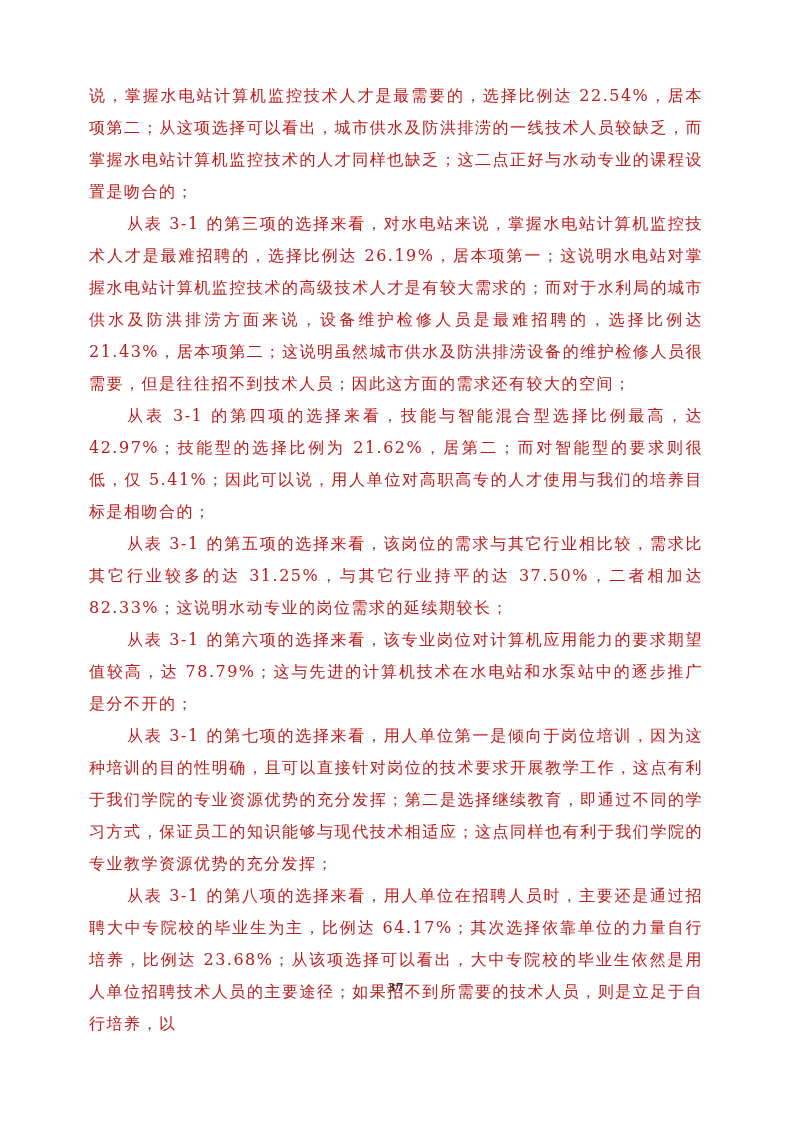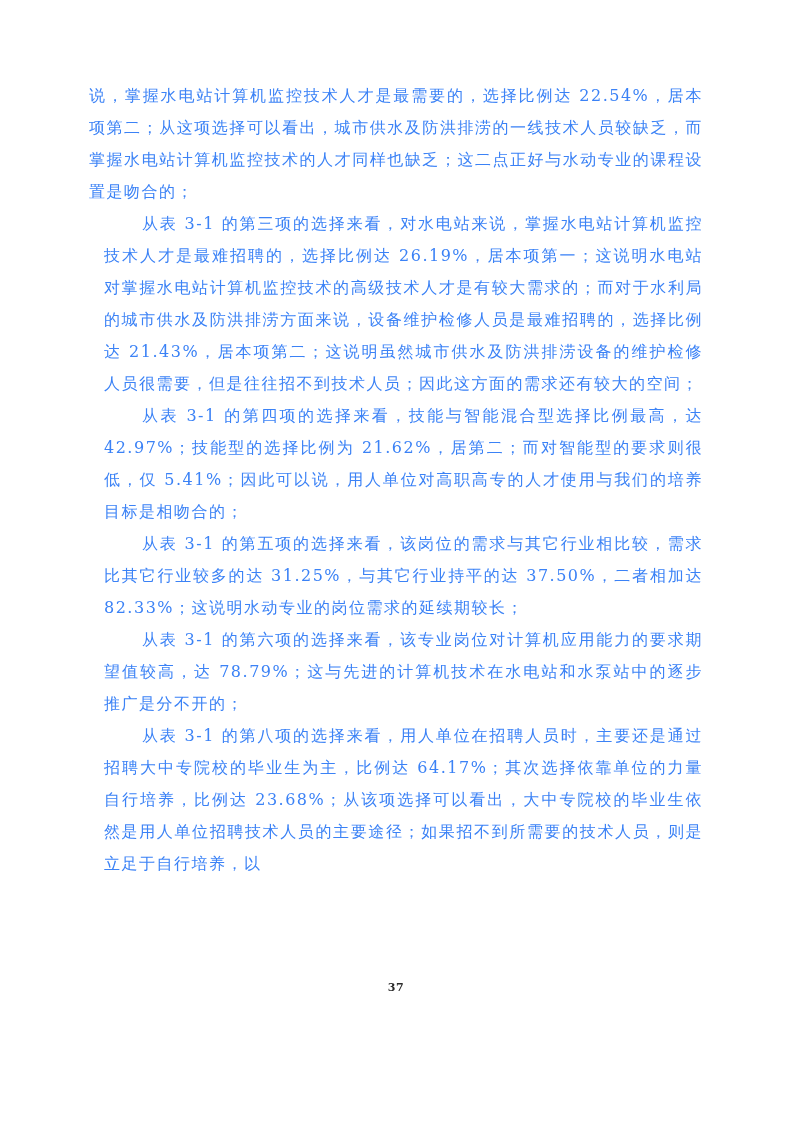--- a/index.html
+++ b/index.html
@@ -20,23 +20,23 @@
     left: 89px;
     top: 80px;
     width: 614px;
   }
   .para {
     font-size: 16px;
     line-height: 32px;
     letter-spacing: 1.5px;
     text-align: justify;
     text-justify: inter-character;
-    color: #3b82f6;
+    color: #b91c1c;
   }
-  .para.indent { text-indent: 38px; margin-left: 15px; }
+  .para.indent { text-indent: 38px; }
   .para.no-indent { text-indent: 0; }
   .footer {
     position: absolute;
     left: 0;
     top: 976px;
     width: 792px;
     text-align: center;
   }
   .page-number {
     font-size: 11px;
@@ -48,18 +48,19 @@
 </head>
 <body>
 
 <div class="page">
   <div class="text-block">
     <p class="para no-indent">说，掌握水电站计算机监控技术人才是最需要的，选择比例达 22.54%，居本项第二；从这项选择可以看出，城市供水及防洪排涝的一线技术人员较缺乏，而掌握水电站计算机监控技术的人才同样也缺乏；这二点正好与水动专业的课程设置是吻合的；</p>
     <p class="para indent">从表 3-1 的第三项的选择来看，对水电站来说，掌握水电站计算机监控技术人才是最难招聘的，选择比例达 26.19%，居本项第一；这说明水电站对掌握水电站计算机监控技术的高级技术人才是有较大需求的；而对于水利局的城市供水及防洪排涝方面来说，设备维护检修人员是最难招聘的，选择比例达 21.43%，居本项第二；这说明虽然城市供水及防洪排涝设备的维护检修人员很需要，但是往往招不到技术人员；因此这方面的需求还有较大的空间；</p>
     <p class="para indent">从表 3-1 的第四项的选择来看，技能与智能混合型选择比例最高，达 42.97%；技能型的选择比例为 21.62%，居第二；而对智能型的要求则很低，仅 5.41%；因此可以说，用人单位对高职高专的人才使用与我们的培养目标是相吻合的；</p>
     <p class="para indent">从表 3-1 的第五项的选择来看，该岗位的需求与其它行业相比较，需求比其它行业较多的达 31.25%，与其它行业持平的达 37.50%，二者相加达 82.33%；这说明水动专业的岗位需求的延续期较长；</p>
     <p class="para indent">从表 3-1 的第六项的选择来看，该专业岗位对计算机应用能力的要求期望值较高，达 78.79%；这与先进的计算机技术在水电站和水泵站中的逐步推广是分不开的；</p>
+    <p class="para indent">从表 3-1 的第七项的选择来看，用人单位第一是倾向于岗位培训，因为这种培训的目的性明确，且可以直接针对岗位的技术要求开展教学工作，这点有利于我们学院的专业资源优势的充分发挥；第二是选择继续教育，即通过不同的学习方式，保证员工的知识能够与现代技术相适应；这点同样也有利于我们学院的专业教学资源优势的充分发挥；</p>
     <p class="para indent">从表 3-1 的第八项的选择来看，用人单位在招聘人员时，主要还是通过招聘大中专院校的毕业生为主，比例达 64.17%；其次选择依靠单位的力量自行培养，比例达 23.68%；从该项选择可以看出，大中专院校的毕业生依然是用人单位招聘技术人员的主要途径；如果招不到所需要的技术人员，则是立足于自行培养，以</p>
   </div>
   <div class="footer">
     <span class="page-number">37</span>
   </div>
 </div>
 
 </body></html>

